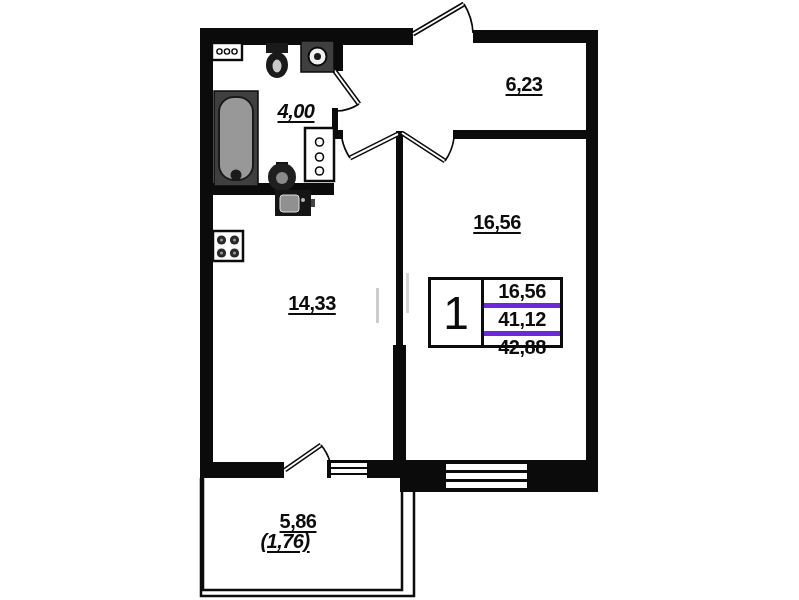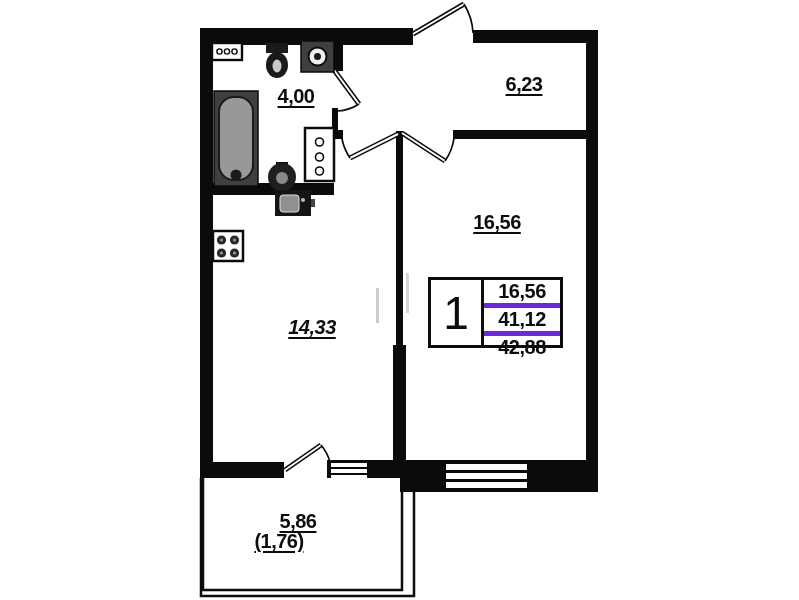--- a/index.html
+++ b/index.html
@@ -171,26 +171,26 @@
       <circle cx="234.5" cy="240" r="4.6" fill="#2a2a2a"></circle>
       <circle cx="221.5" cy="253" r="4.6" fill="#2a2a2a"></circle>
       <circle cx="234.5" cy="253" r="4.6" fill="#2a2a2a"></circle>
       <circle cx="221.5" cy="240" r="1.5" fill="#999999"></circle>
       <circle cx="234.5" cy="240" r="1.5" fill="#999999"></circle>
       <circle cx="221.5" cy="253" r="1.5" fill="#999999"></circle>
       <circle cx="234.5" cy="253" r="1.5" fill="#999999"></circle>
     </g>
   </svg>
 
-  <div class="area-label" style="left:296px;top:85px;">4,00</div>
+  <div class="area-label" style="left:296px;top:100px;font-style:italic;">4,00</div>
   <div class="area-label" style="left:524px;top:73px;">6,23</div>
   <div class="area-label" style="left:497px;top:211px;">16,56</div>
-  <div class="area-label" style="left:312px;top:316px;font-style:italic;">14,33</div>
+  <div class="area-label" style="left:312px;top:292px;">14,33</div>
   <div class="area-label" style="left:298px;top:510px;">5,86</div>
-  <div class="area-label" style="left:279px;top:530px;">(1,76)</div>
+  <div class="area-label" style="left:285px;top:530px;font-style:italic;">(1,76)</div>
 
   <div class="info-table">
     <div class="rooms-cell">1</div>
     <div class="areas-col">
       <div class="row">16,56</div>
       <div class="row">41,12</div>
       <div class="row">42,88</div>
     </div>
   </div>
 

